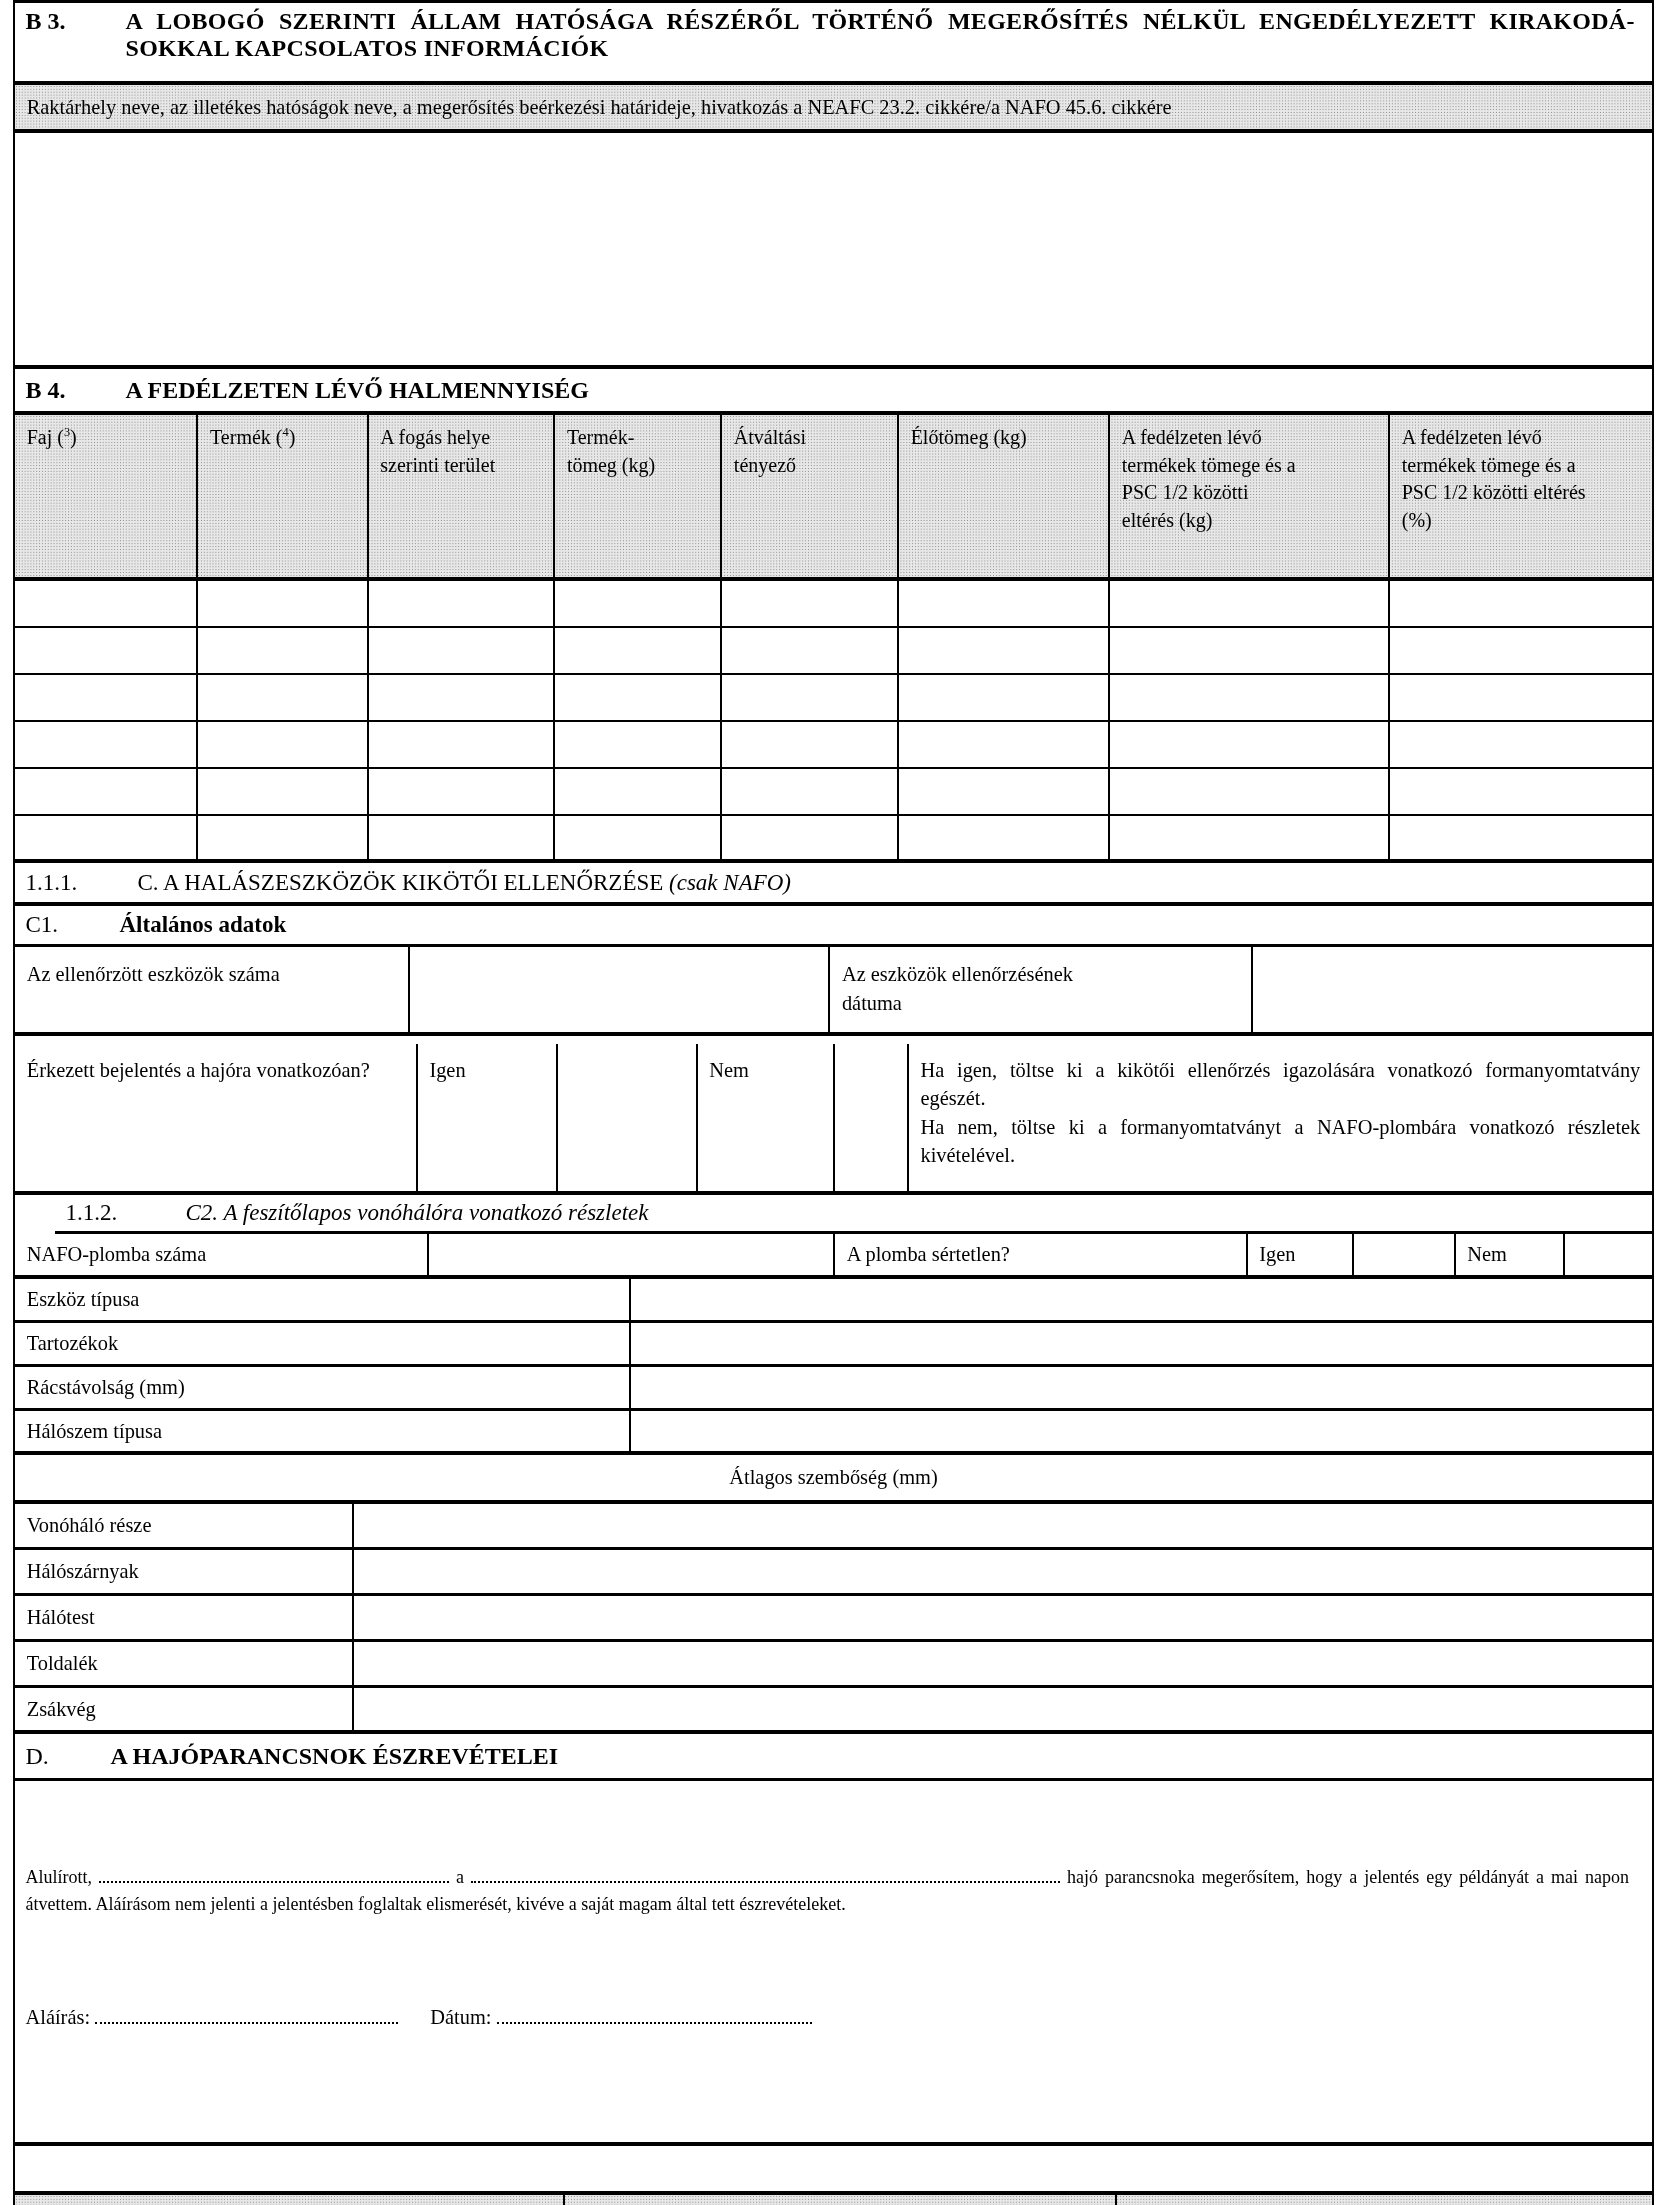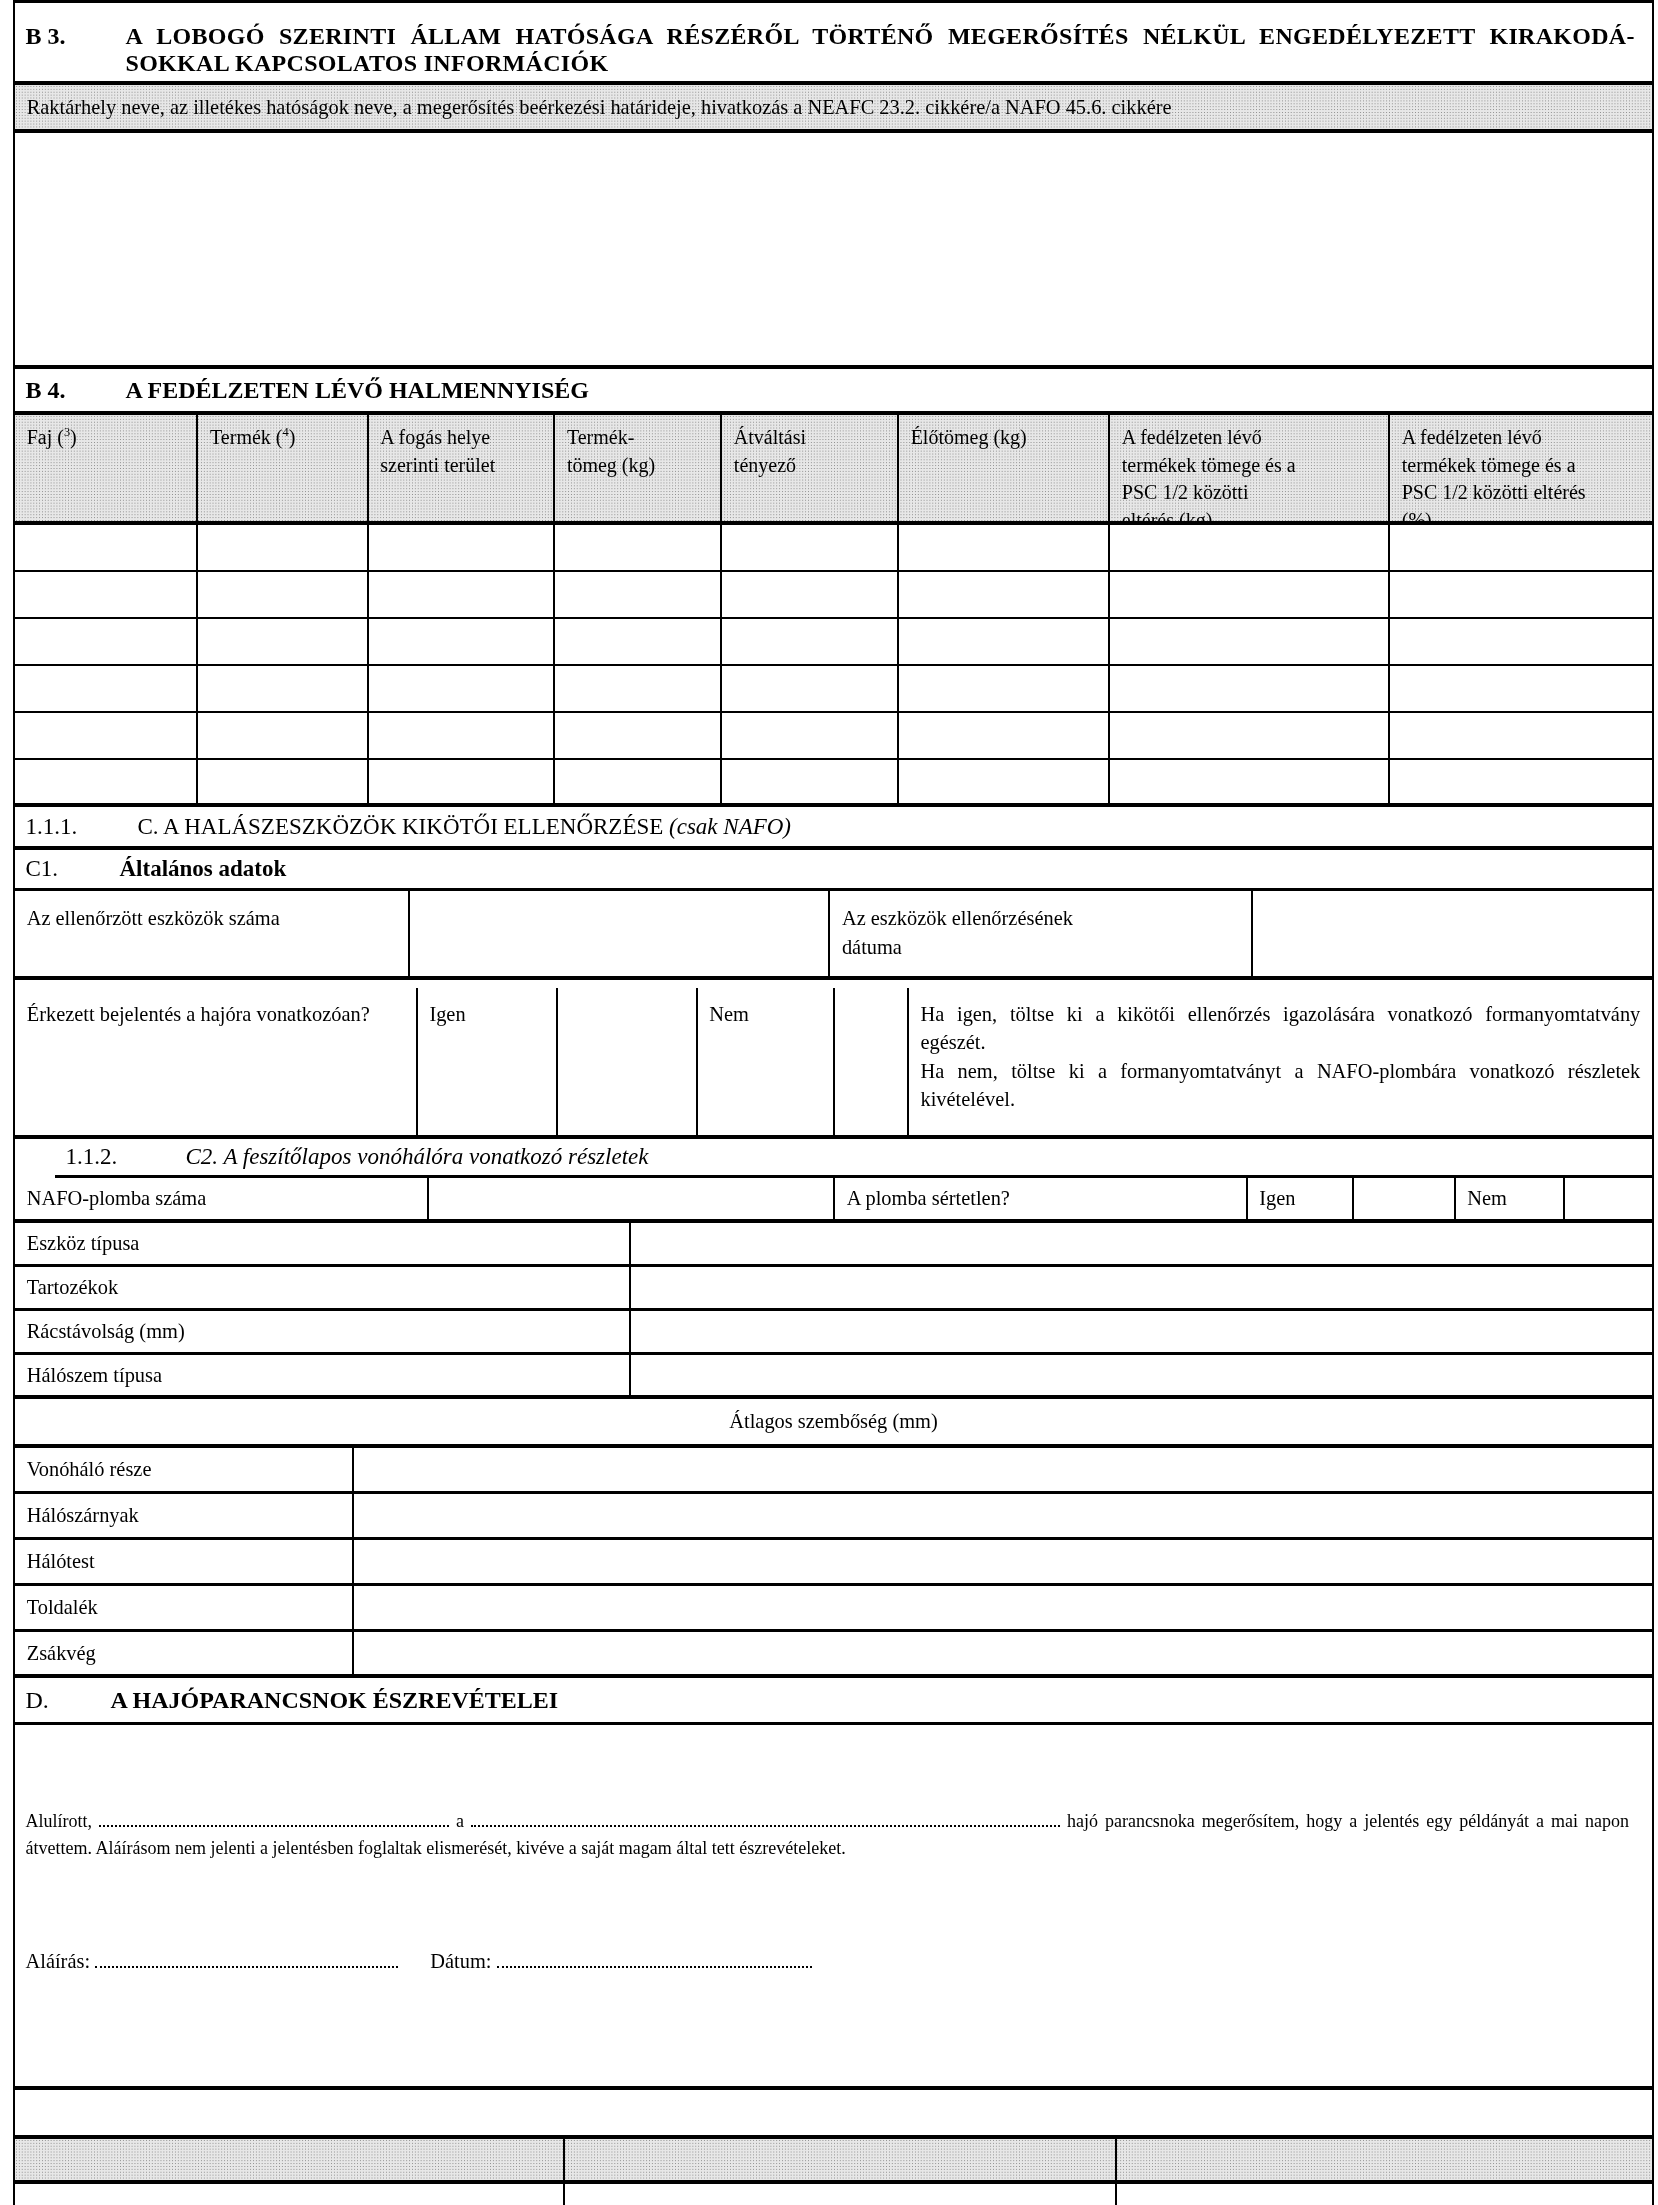--- a/index.html
+++ b/index.html
@@ -48,21 +48,21 @@
   .sec{
     display:flex;align-items:center;
     padding-left:10.5px;padding-right:17.5px;
     font-size:24px;
   }
   .sec .num{flex:none;}
   .sec .ttl{flex:1 1 auto;}
   .bold{font-weight:bold;}
   .ital{font-style:italic;}
 
-  .sec-b3{height:82px;align-items:flex-start;padding-top:20px;}
+  .sec-b3{height:82px;align-items:flex-start;padding-top:5px;}
   .sec-b3 .num{width:100px;}
   .sec-b3 .ttl{text-align:justify;letter-spacing:0.3px;}
   .sec-b4{height:46px;}
   .sec-b4 .num{width:100px;}
   .sec-111{height:43px;font-size:23px;}
   .sec-111 .num{width:112px;}
   .sec-c1{height:41px;font-size:23px;}
   .sec-c1 .num{width:86px;}
   .sec-112{height:39px;font-size:23px;margin-left:40px;}
   .sec-112 .num{width:112px;}
@@ -73,21 +73,21 @@
   .b3-info{
     height:48px;
     display:flex;align-items:center;
     padding:0 11.7px;
     font-size:20.4px;
   }
   .b3-entry{height:236px;}
 
   
   .b4-grid{grid-template-columns:11.2% 10.4% 11.4% 10.2% 10.8% 12.9% 17.1% auto;}
-  .b4-head{height:110px;}
+  .b4-head{height:166px;}
   .b4-head .c{font-size:20px;line-height:1.38;padding-top:9.3px;}
   .b4-head .pref{white-space:pre-line;}
   sup{font-size:0.62em;line-height:0;}
   .b4-row{height:47px;}
 
   
   .c1r1-grid{grid-template-columns:24.1% 25.7% 25.8% auto;height:89px;}
   .c1r1-grid .c{padding-top:13px;}
   .prelines{white-space:pre-line;}
   .c1r2-grid{grid-template-columns:24.6% 8.6% 8.5% 8.4% 4.5% auto;height:151px;margin-top:8px;}

